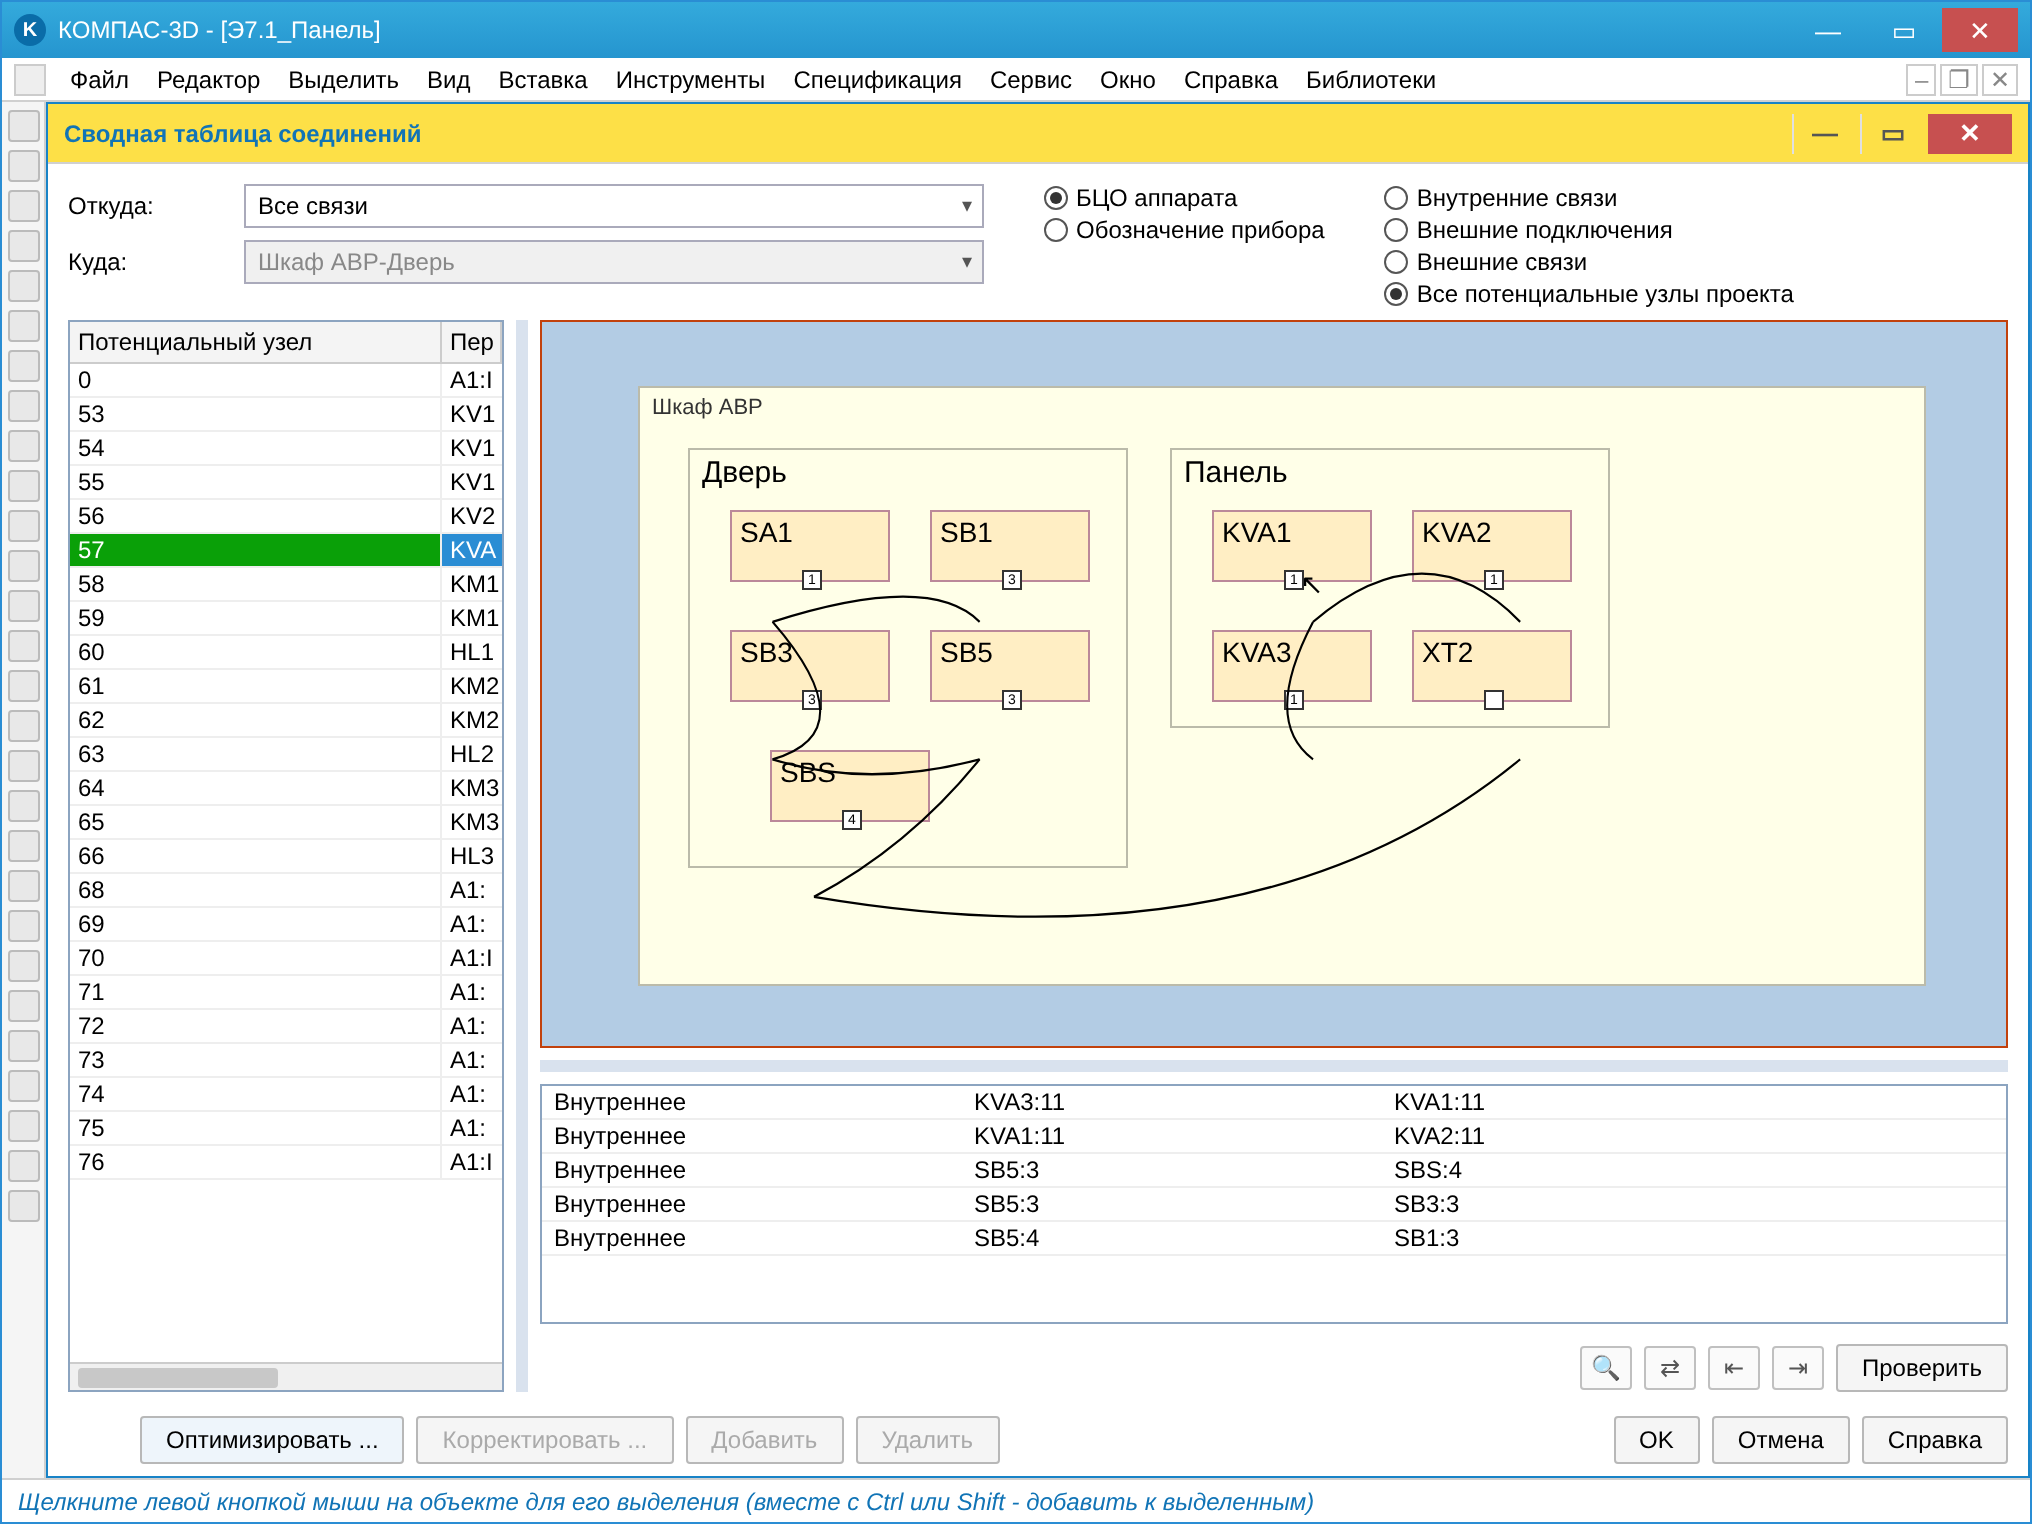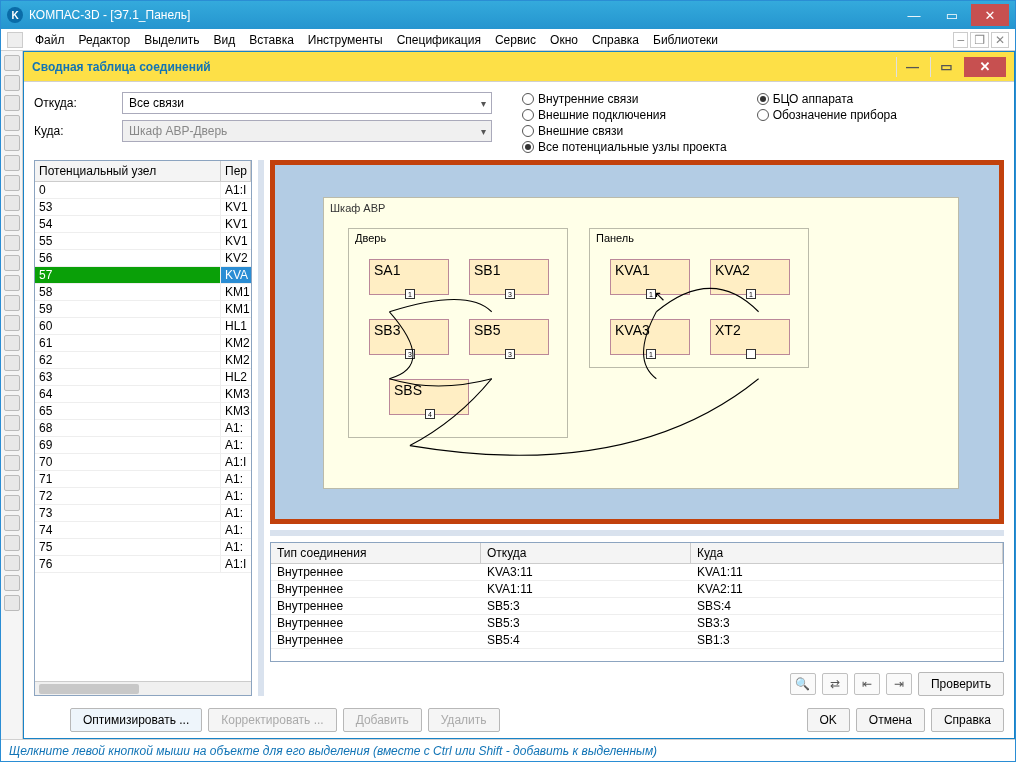--- a/index.html
+++ b/index.html
@@ -55,25 +55,25 @@
 .tr .td { padding:1px 4px; overflow:hidden; white-space:nowrap; }
 .tr .td.c1 { flex:1; border-right:1px solid #eee;} .tr .td.c2 { width:30px; }
 .tr.selected { background:#0aa008; color:#fff; }
 .tr.selected .td.c2 { background:#2a8dd4; }
 .hscroll { height:14px; background:#f0f0f0; border-top:1px solid #ccc; position:relative; }
 .hscroll .thumb { position:absolute; left:4px; top:2px; width:100px; height:10px; background:#c8c8c8; border-radius:2px; }
 
 .splitter { width:6px; background:#d9e2ee; }
 
 .right-pane { flex:1; display:flex; flex-direction:column; gap:6px; min-width:0; }
-.diagram-box { flex:1; border:5px solid #c2410c; background:#b3cce4; position:relative; }
+.diagram-box { flex:1; border:1px solid #c2410c; background:#b3cce4; position:relative; }
 .diagram-inner { position:absolute; left:48px; top:32px; right:40px; bottom:30px; background:#ffffe8; border:1px solid #bba; }
 .diagram-label { position:absolute; left:6px; top:4px; font-size:11px; color:#333; }
 .group-box { position:absolute; border:1px solid #bba; background:transparent; }
-.group-box .glabel { position:absolute; left:6px; top:3px; font-size:11px; }
+.group-box .glabel { position:absolute; left:6px; top:3px; font-size:15px; }
 .device { position:absolute; width:80px; height:36px; background:#ffeec4; border:1px solid #b89; }
 .device .dlabel { position:absolute; left:4px; top:2px; font-size:14px; }
 .pin { position:absolute; width:10px; height:10px; border:1px solid #333; background:#fff; font-size:7px; display:flex; align-items:center; justify-content:center; }
 svg.wires { position:absolute; left:0; top:0; width:100%; height:100%; pointer-events:none; }
 
 .splitter-h { height:6px; background:#d9e2ee; }
 .conn-table { height:120px; border:1px solid #8ca4c0; background:#fff; display:flex; flex-direction:column; }
 .conn-head { display:flex; background:#f4f4f4; border-bottom:1px solid #ccc; }
 .conn-head div { padding:3px 6px; border-right:1px solid #ccc; }
 .conn-head .cc1 { width:210px; } .conn-head .cc2 { width:210px; } .conn-head .cc3 { flex:1; }
@@ -177,44 +177,44 @@
               <div class="combo">
                   <span>Все связи</span>
                 </div>
               <label>Куда:</label>
               <div class="combo disabled">
                   <span>Шкаф АВР-Дверь</span>
                 </div>
             </div>
             <div class="radio-col">
               <div class="radio-row">
+                  <div class="radio checked"></div>
+                  <span>БЦО аппарата</span>
+                </div>
+              <div class="radio-row">
+                  <div class="radio"></div>
+                  <span>Обозначение прибора</span>
+                </div>
+            </div>
+            <div class="radio-col">
+              <div class="radio-row">
                   <div class="radio"></div>
                   <span>Внутренние связи</span>
                 </div>
               <div class="radio-row">
                   <div class="radio"></div>
                   <span>Внешние подключения</span>
                 </div>
               <div class="radio-row">
                   <div class="radio"></div>
                   <span>Внешние связи</span>
                 </div>
               <div class="radio-row">
                   <div class="radio checked"></div>
                   <span>Все потенциальные узлы проекта</span>
-                </div>
-            </div>
-            <div class="radio-col">
-              <div class="radio-row">
-                  <div class="radio checked"></div>
-                  <span>БЦО аппарата</span>
-                </div>
-              <div class="radio-row">
-                  <div class="radio"></div>
-                  <span>Обозначение прибора</span>
                 </div>
             </div>
           </div>
 
           <div class="mid-row">
             <div class="table-pane">
               <div class="th-row">
                 <div class="th-cell c1">Потенциальный узел</div>
                 <div class="th-cell c2">Пер</div>
               </div>
@@ -267,20 +267,24 @@
                     <div class="td c1">63</div>
                     <div class="td c2">HL2</div>
                   </div>
                   <div class="tr">
                     <div class="td c1">64</div>
                     <div class="td c2">KM3</div>
                   </div>
                   <div class="tr">
                     <div class="td c1">65</div>
                     <div class="td c2">KM3</div>
+                  </div>
+                  <div class="tr">
+                    <div class="td c1">66</div>
+                    <div class="td c2">HL3</div>
                   </div>
                   <div class="tr">
                     <div class="td c1">68</div>
                     <div class="td c2">A1:</div>
                   </div>
                   <div class="tr">
                     <div class="td c1">69</div>
                     <div class="td c2">A1:</div>
                   </div>
                   <div class="tr">
@@ -372,25 +376,20 @@
                     <path d="M 164 162 Q 110 175 64 162" stroke="#000" fill="none"></path>
                     <path d="M 325 102 Q 380 60 425 102" stroke="#000" fill="none"></path>
                     <path d="M 325 102 Q 300 145 325 162" stroke="#000" fill="none"></path>
                     <path d="M 84 222 Q 300 255 425 162" stroke="#000" fill="none"></path>
                   </svg>
                   <div style="position:absolute; left:330px; top:90px; font-size:14px; pointer-events:none;">↖</div>
                 </div>
               </div>
               <div class="splitter-h"></div>
               <div class="conn-table">
-                <div class="conn-head">
-                  <div class="cc1">Тип соединения</div>
-                  <div class="cc2">Откуда</div>
-                  <div class="cc3">Куда</div>
-                </div>
                 <div class="conn-body" id="conn-rows">
                     <div class="conn-row">
                       <div class="cc1">Внутреннее</div>
                       <div class="cc2">KVA3:11</div>
                       <div class="cc3">KVA1:11</div>
                     </div>
                     <div class="conn-row">
                       <div class="cc1">Внутреннее</div>
                       <div class="cc2">KVA1:11</div>
                       <div class="cc3">KVA2:11</div>

